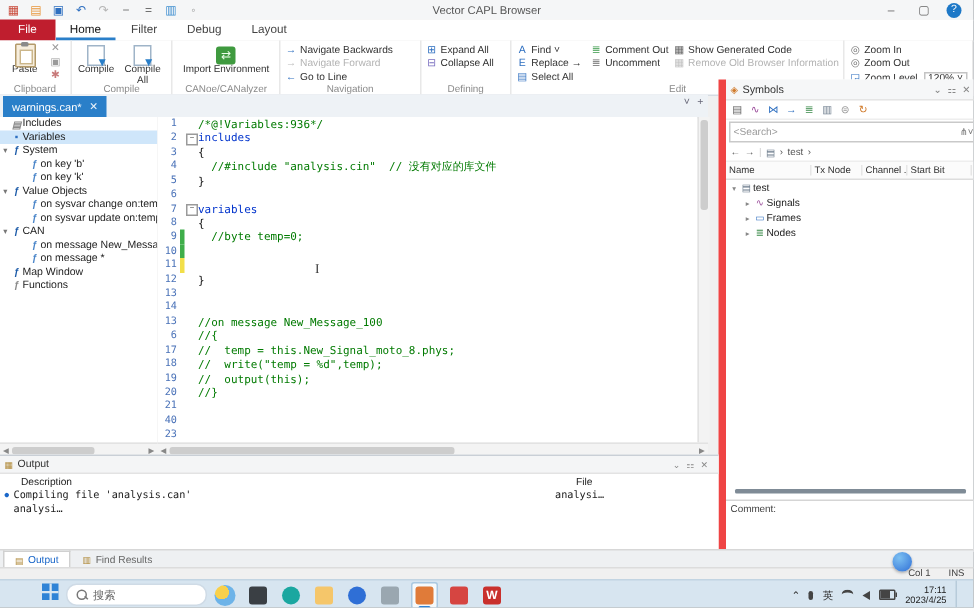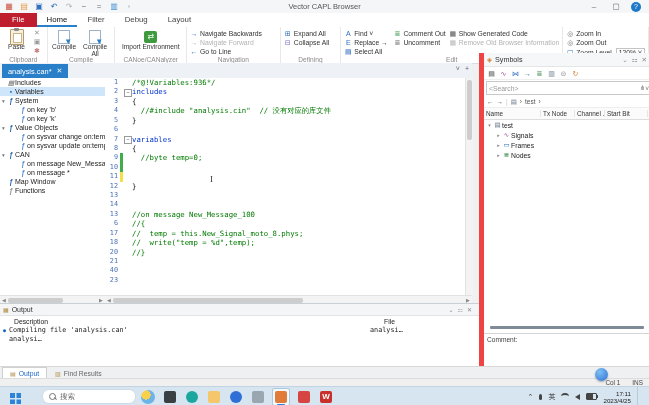--- a/index.html
+++ b/index.html
@@ -102,21 +102,21 @@
   
   #bottomtabs{position:absolute;left:0;top:366px;width:649px;height:12px;background:#eef0f2;border-top:1px solid #d7d7d7;display:flex;align-items:stretch;gap:1px;padding-left:2px;}
   .btab{display:flex;align-items:center;gap:3px;padding:0 7px;font-size:6.8px;color:#666;}
   .btab .bi{font-size:6px;color:#b08a3a;}
   .btab.active{background:#fff;border:1px solid #d0d0d0;border-bottom:none;color:#1a67c9;}
   
   #statusbar{position:absolute;left:0;top:378px;width:649px;height:8px;background:#f0f0f0;border-top:1px solid #dcdcdc;display:flex;align-items:center;justify-content:flex-end;gap:12px;font-size:6.4px;color:#444;padding-right:6px;box-sizing:border-box;}
   #float-badge{position:absolute;left:595px;top:368px;width:13px;height:13px;border-radius:50%;background:radial-gradient(circle at 35% 30%,#7cc0f2,#2f6fd6);z-index:30;box-shadow:0 1px 2px rgba(0,0,0,.3);}
   
   #taskbar{position:absolute;left:0;top:386px;width:649px;height:19px;background:#d7e5f0;border-top:1px solid #c2d4e2;display:flex;align-items:center;}
-  #tb-left{display:flex;align-items:flex-end;gap:21px;padding-left:10px;}
+  #tb-left{display:flex;align-items:flex-start;gap:5px;padding-left:28px;}
   #start-btn{width:11px;height:11px;background:
      linear-gradient(#d7e5f0,#d7e5f0) 50% 0/1.5px 100% no-repeat,
      linear-gradient(#d7e5f0,#d7e5f0) 0 50%/100% 1.5px no-repeat,#2f83d6;}
   #tb-search{width:86px;height:13px;background:#fff;border:1px solid #cfdbe6;border-radius:7px;display:flex;align-items:center;gap:4px;padding-left:6px;color:#666;}
   .mag{width:5px;height:5px;border:1px solid #777;border-radius:50%;position:relative;}
   .mag::after{content:"";position:absolute;left:4px;top:4px;width:3px;height:1px;background:#777;transform:rotate(45deg);}
   #tb-icons{display:flex;align-items:center;gap:6px;margin-left:4px;}
   .tbapp{width:16px;height:16px;display:flex;align-items:center;justify-content:center;position:relative;}
   .tbapp.active{background:rgba(255,255,255,.75);border:1px solid #aac8e0;border-radius:2px;}
   .tbglyph{width:12px;height:12px;display:flex;align-items:center;justify-content:center;color:#fff;font-size:8px;font-weight:bold;border-radius:2px;}
@@ -301,21 +301,21 @@
           <span>Zoom Level</span>
           <span class="zoombox"><span>120%</span> <span>˅</span></span>
         </div>
       </div>
       <div class="glabel">Zoom</div>
     </div>
   </div>
 
   <div id="doctabrow">
     <div id="doctab">
-      <span>analysis.can*</span>
+      <span>warnings.can*</span>
       <span class="x">✕</span>
     </div>
     <div id="docrow-ctls">
       <span>˅</span>
       <span>+</span>
     </div>
   </div>
 
   <div id="captree">
       <div class="trow">
@@ -402,20 +402,21 @@
       <div class="cline"><span class="lnum">9</span><span class="chbar saved"></span><span class="fold"></span><span><span class="seg comment">  //byte temp=0;</span></span></div>
       <div class="cline"><span class="lnum">10</span><span class="chbar saved"></span><span class="fold"></span></div>
       <div class="cline"><span class="lnum">11</span><span class="chbar unsaved"></span><span class="fold"></span><span></span></div>
       <div class="cline"><span class="lnum">12</span><span class="chbar"></span><span class="fold"></span><span><span class="seg plain">}</span></span></div>
       <div class="cline"><span class="lnum">13</span><span class="chbar"></span><span class="fold"></span><span></span></div>
       <div class="cline"><span class="lnum">14</span><span class="chbar"></span><span class="fold"></span><span></span></div>
       <div class="cline"><span class="lnum">13</span><span class="chbar"></span><span class="fold"></span><span><span class="seg comment">//on message New_Message_100</span></span></div>
       <div class="cline"><span class="lnum">6</span><span class="chbar"></span><span class="fold"></span><span><span class="seg comment">//{</span></span></div>
       <div class="cline"><span class="lnum">17</span><span class="chbar"></span><span class="fold"></span><span><span class="seg comment">//  temp = this.New_Signal_moto_8.phys;</span></span></div>
       <div class="cline"><span class="lnum">18</span><span class="chbar"></span><span class="fold"></span><span><span class="seg comment">//  write("temp = %d",temp);</span></span></div>
+      <div class="cline"><span class="lnum">19</span><span class="chbar"></span><span class="fold"></span><span><span class="seg comment">//  output(this);</span></span></div>
       <div class="cline"><span class="lnum">20</span><span class="chbar"></span><span class="fold"></span><span><span class="seg comment">//}</span></span></div>
       <div class="cline"><span class="lnum">21</span><span class="chbar"></span><span class="fold"></span><span></span></div>
       <div class="cline"><span class="lnum">40</span><span class="chbar"></span><span class="fold"></span><span></span></div>
       <div class="cline"><span class="lnum">23</span><span class="chbar"></span><span class="fold"></span><span></span></div>
     </div>
   <div id="ibeam" style="left:210px;top:174px;">I</div>
   <div class="vscroll" style="left:465px;top:78px;width:7px;height:217px;">
     <div class="vthumb" style="top:2px;height:60px;"></div>
   </div>
   <div class="hscroll" style="left:105px;top:295px;width:367px;">

